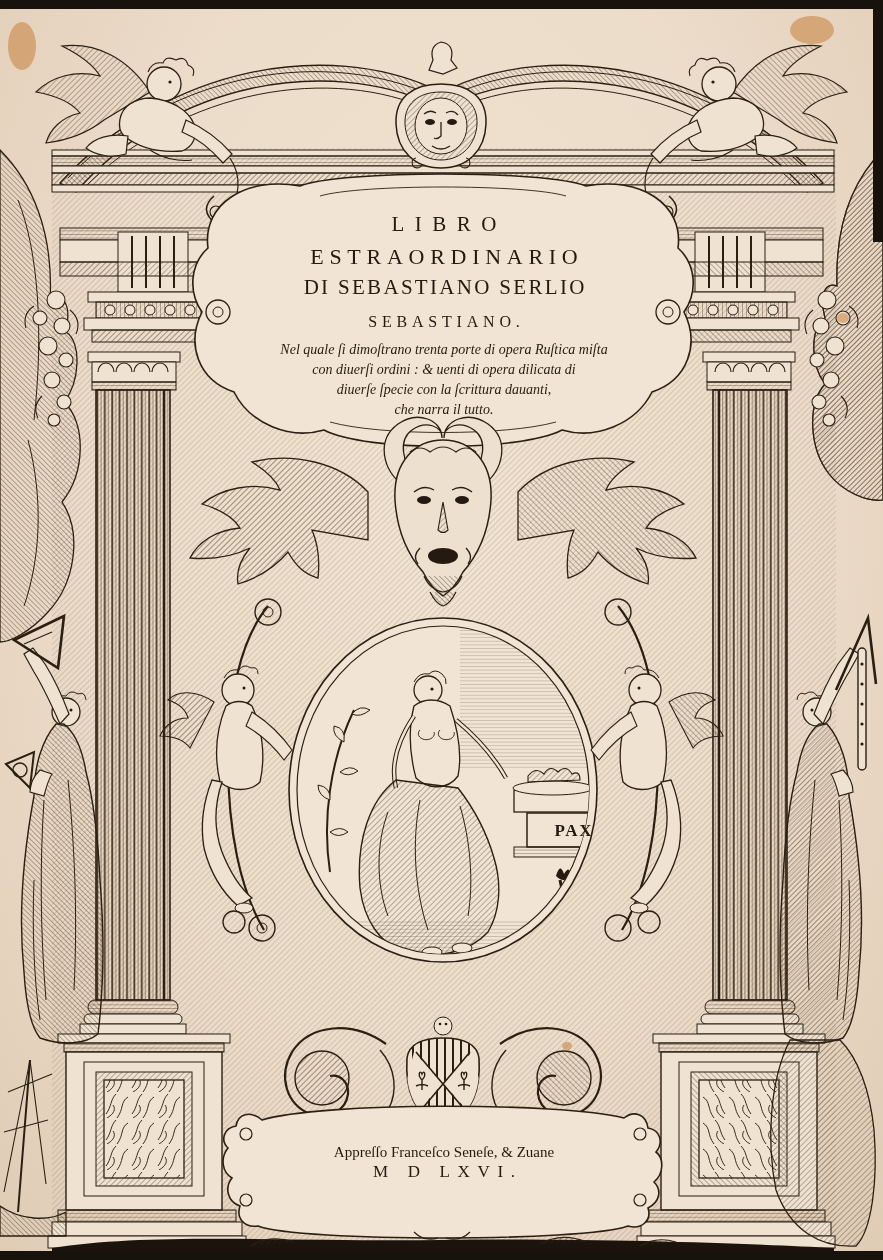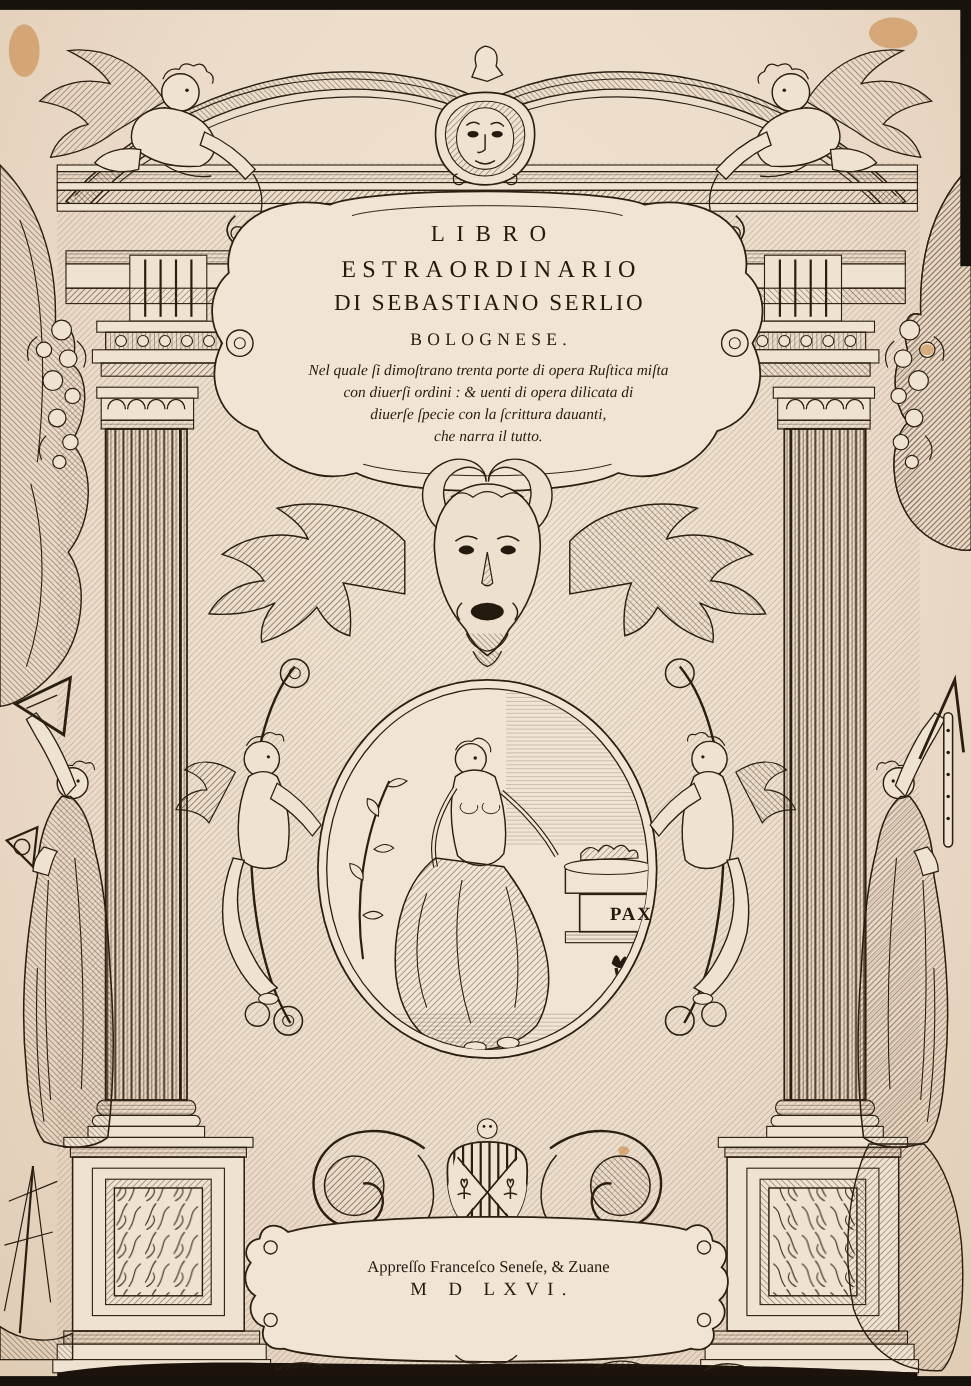--- a/index.html
+++ b/index.html
@@ -6,21 +6,21 @@
   .page{
     position:relative;width:883px;height:1260px;overflow:hidden;
     background:
       radial-gradient(ellipse at 50% 40%, #f2e4d2 0%, #ecdcca 55%, #e0ccb5 100%);
     font-family:"Liberation Serif","DejaVu Serif",serif;
     color:#241a10;
   }
   .page svg{position:absolute;left:0;top:0;}
   .ovl{position:absolute;color:#241a10;}
   .center{text-align:center;}
-  .t-block{left:188px;top:200px;width:512px;}
+  .t-block{left:188px;top:212px;width:512px;}
   .t1{font-size:21px;letter-spacing:.50em;text-indent:.50em;margin-bottom:7px;}
   .t2{font-size:22px;letter-spacing:.26em;text-indent:.26em;margin-bottom:5px;}
   .t3{font-size:21px;letter-spacing:.11em;text-indent:.11em;margin-bottom:13px;}
   .t4{font-size:16px;letter-spacing:.30em;text-indent:.30em;margin-bottom:9px;}
   .sub{font-style:italic;font-size:14px;line-height:1.42;}
   .pax{left:527px;top:817px;width:66px;height:28px;line-height:28px;
        font-size:17px;font-weight:600;letter-spacing:.10em;text-indent:.10em;padding-left:13px;}
   .i-block{left:250px;top:1142px;width:388px;}
   .i1{font-size:17px;letter-spacing:.14em;text-indent:.14em;margin-bottom:3px;font-weight:600;}
   .i2,.i3{font-size:15px;line-height:1.35;}
@@ -350,21 +350,21 @@
     <ellipse cx="812" cy="30" rx="22" ry="14"></ellipse>
     <ellipse cx="843" cy="318" rx="6" ry="5"></ellipse>
     <ellipse cx="567" cy="1046" rx="5" ry="4"></ellipse>
   </g>
 </svg>
 
 <div class="ovl t-block center">
   <div class="t1">LIBRO</div>
   <div class="t2">ESTRAORDINARIO</div>
   <div class="t3">DI SEBASTIANO SERLIO</div>
-  <div class="t4">BOLOGNESE.</div>
+  <div class="t4">SEBASTIANO.</div>
   <div class="sub">Nel quale ſi dimoſtrano trenta porte di opera Ruſtica miſta</div>
   <div class="sub">con diuerſi ordini : &amp; uenti di opera dilicata di</div>
   <div class="sub">diuerſe ſpecie con la ſcrittura dauanti,</div>
   <div class="sub">che narra il tutto.</div>
 </div>
 
 <div class="ovl pax center">PAX</div>
 
 <div class="ovl i-block center">
   <div class="i2">Appreſſo Franceſco Seneſe, &amp; Zuane</div>

